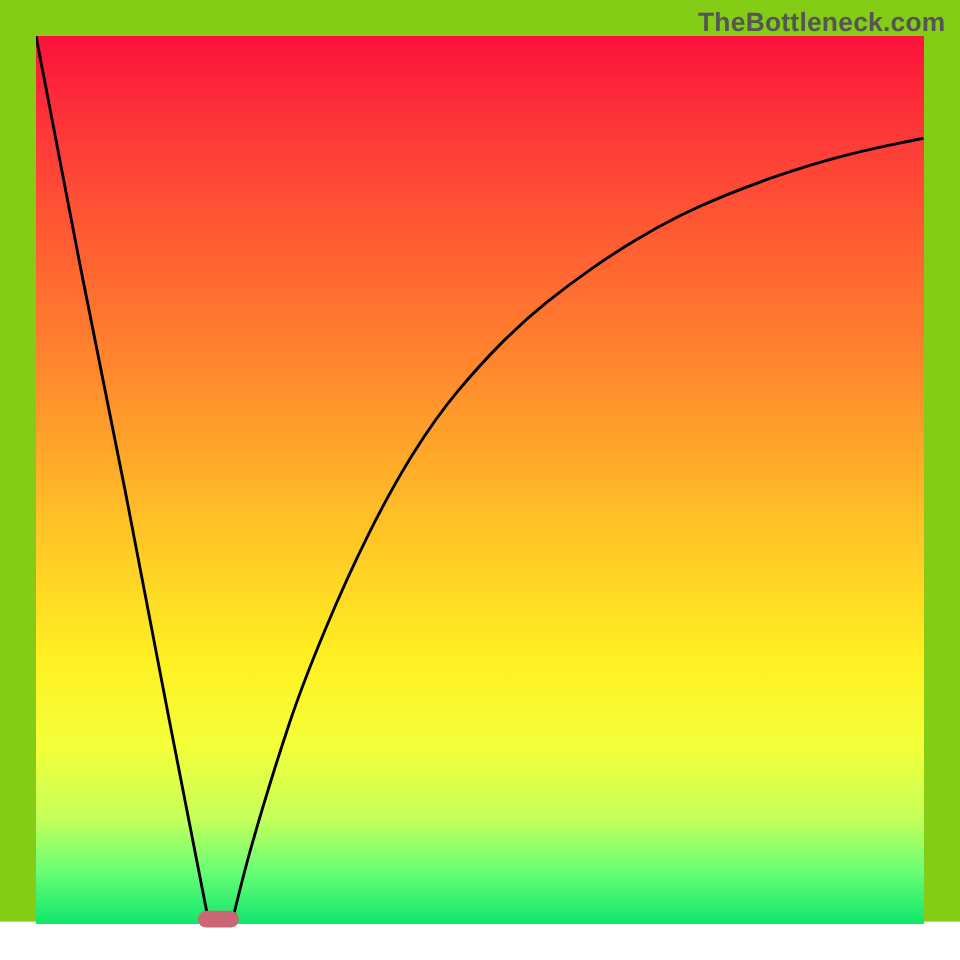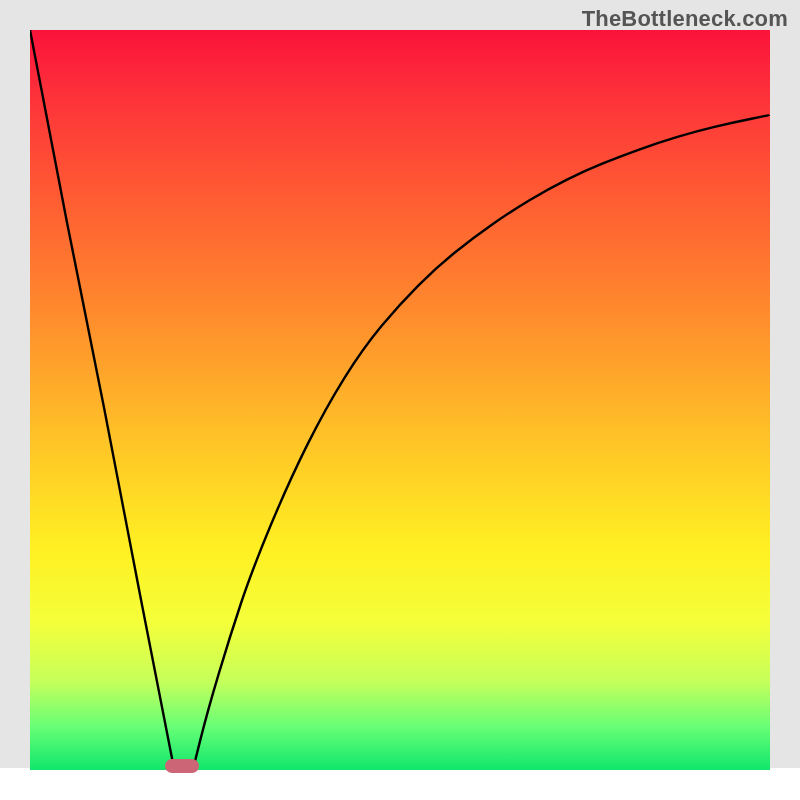--- a/index.html
+++ b/index.html
@@ -7,21 +7,21 @@
     padding: 0;
     width: 800px;
     height: 800px;
     overflow: hidden;
     font-family: Arial, Helvetica, sans-serif;
   }
   .frame {
     position: relative;
     width: 800px;
     height: 768px;
-    background: #e5e5e5;
+    background: #84cc16;
   }
   .watermark {
     position: absolute;
     top: 6px;
     right: 12px;
     color: #555;
     font-size: 22px;
     font-weight: 600;
     letter-spacing: 0.2px;
     z-index: 5;

